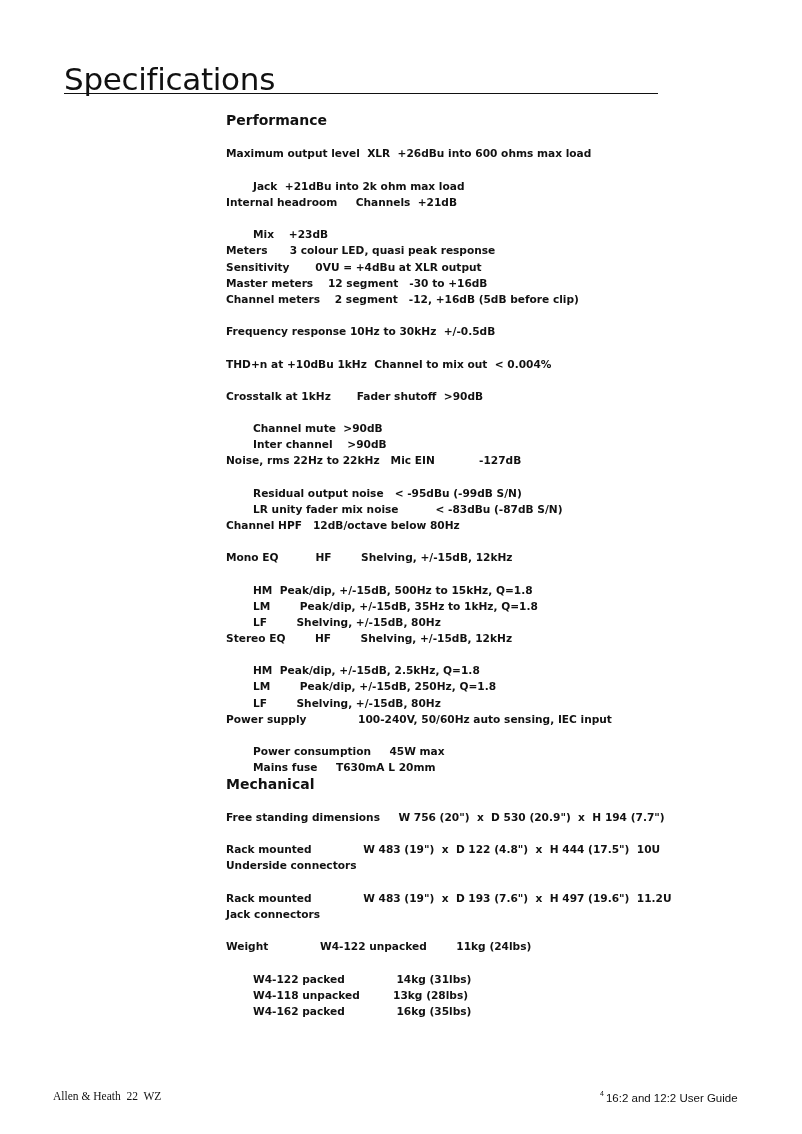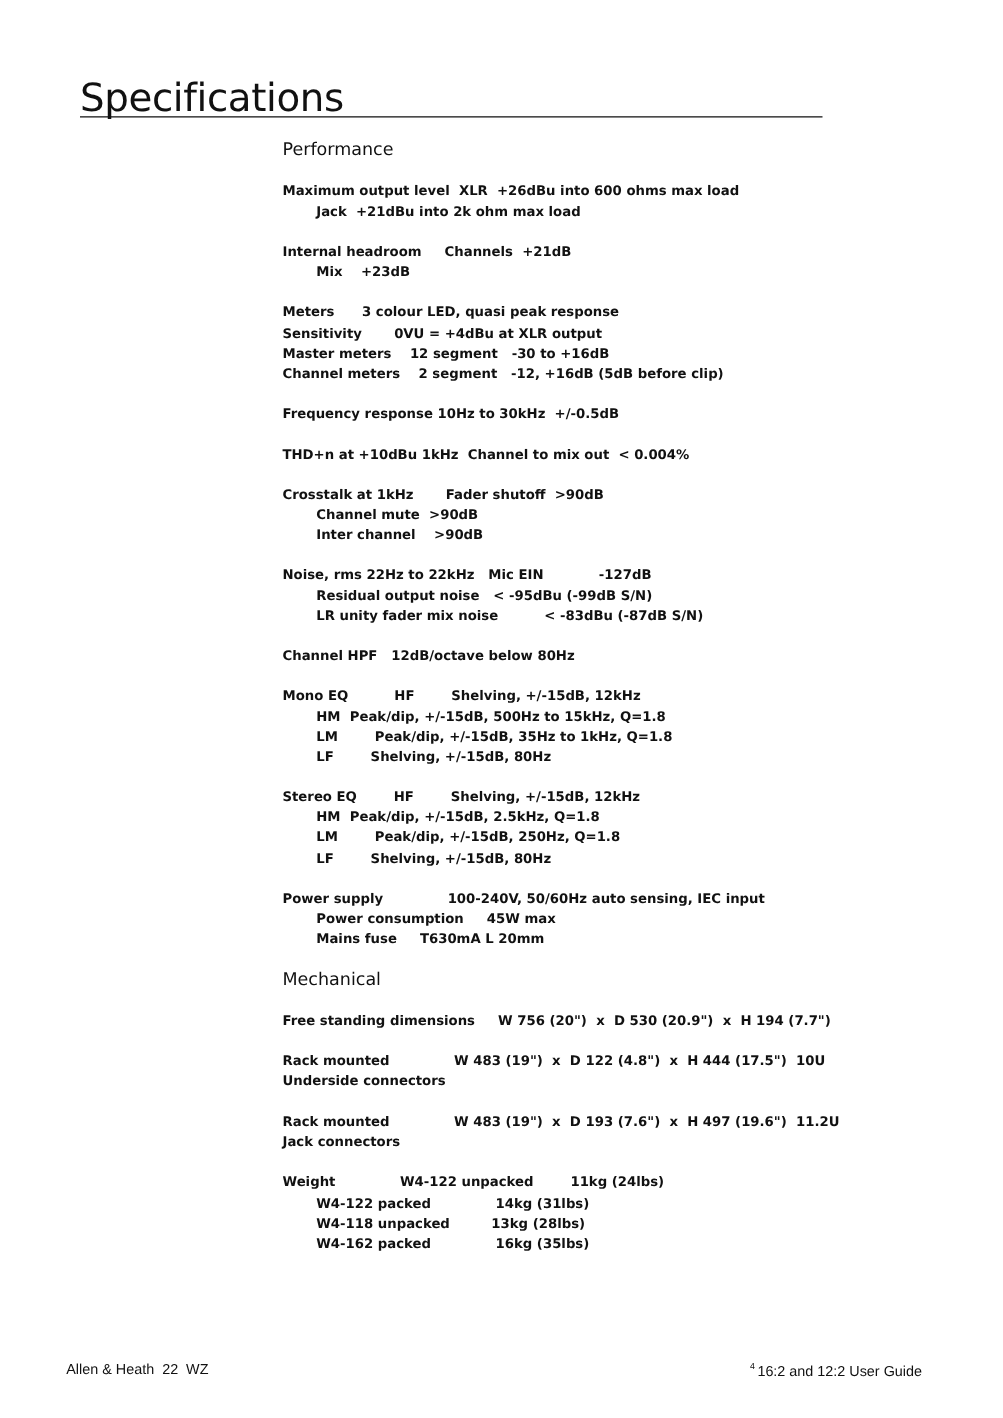--- a/index.html
+++ b/index.html
@@ -3,25 +3,25 @@
   <meta charset="utf-8">
   <style>
     html, body { margin:0; padding:0; background:#ffffff; }
     body { width:802px; height:1134px; position:relative; overflow:hidden;
            font-family:"DejaVu Sans", sans-serif; color:#111; }
     .title { position:absolute; left:64px; top:64px; font-size:31px; line-height:30px;
              letter-spacing:-0.3px; color:#111; }
     .rule { position:absolute; left:64px; top:93px; width:594px; height:0;
             border-top:1.5px solid #111; }
     .content { position:absolute; left:226px; top:0; width:520px; }
-    .h2 { position:absolute; left:0; font-weight:normal; font-size:14px; line-height:18px; }
+    .h2 { position:absolute; left:0; font-weight:bold; font-size:14px; line-height:18px; }
     .line { position:absolute; left:0; font-size:10.6px; line-height:14px; white-space:pre;font-weight:bold; }
-    .ind { left:27px; }
+    .ind { left:27px;margin-top:16px; }
     .footer-left { position:absolute; left:53px; top:1090px; font-size:11.5px;
-                   font-family:Liberation Sans, sans-serif; white-space:pre; }
+                   font-family:Liberation Serif, serif; white-space:pre; }
     .footer-right { position:absolute; left:600px; top:1090px; font-size:11.5px;
                     font-family:"Liberation Sans", sans-serif; white-space:pre; }
     .footer-right sup { font-size:7px; vertical-align:6px; margin-right:2px; }
   </style>
 </head>
 <body>
 
 <div class="title">Specifications</div>
 <div class="rule"></div>
 

